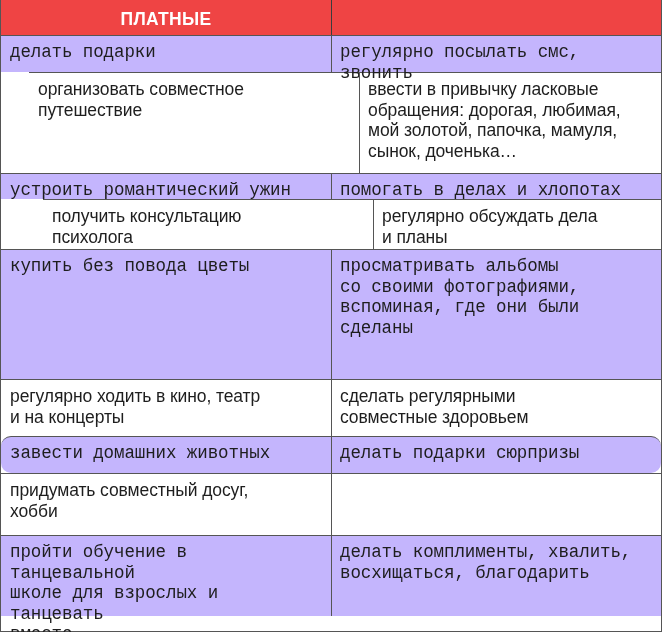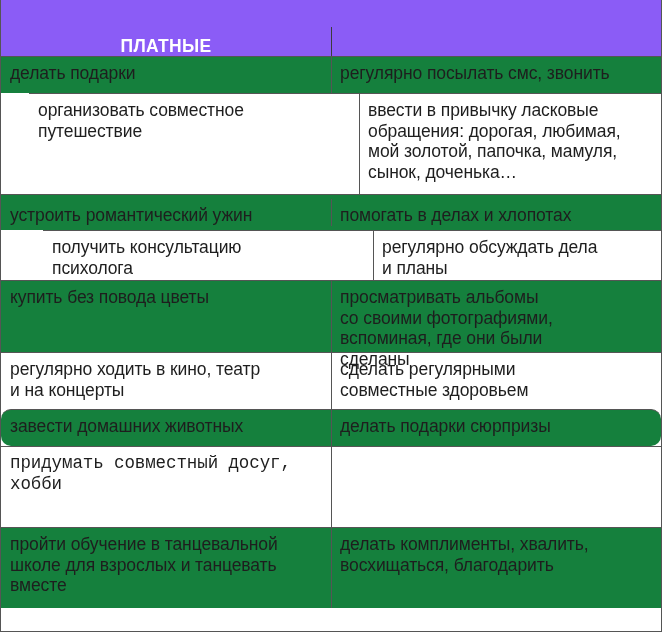--- a/index.html
+++ b/index.html
@@ -21,26 +21,25 @@
       border-left: 1px solid #555;
       border-right: 1px solid #555;
       border-bottom: 1px solid #555;
     }
     .row {
       display: flex;
       box-sizing: border-box;
       border-top: 1.5px solid #555;
     }
     .row.head {
-      background: #8b5cf6;
+      background: #ef4444;
       border-top: none;
-      height: 56px;
-      align-items: flex-end;
+      height: 35px;
     }
-    .row.shade { background: #15803d; }
+    .row.shade { background: #c4b5fd; font-family: Liberation Mono, monospace; }
     .row.plain { background: #ffffff; }
     .cell {
       box-sizing: border-box;
       padding: 6px 9px 0 9px;
       font-size: 17.5px;
       line-height: 20.5px;
       color: #1e1e1e;
       white-space: pre-line;
       letter-spacing: -0.1px;
     }
@@ -75,48 +74,48 @@
         <div class="cell right">регулярно посылать смс, звонить</div>
       </div>
       <div class="row plain" style="height: 101px; margin-left: 28px;">
         <div class="cell left">организовать совместное
 путешествие</div>
         <div class="cell right">ввести в привычку ласковые
 обращения: дорогая, любимая,
 мой золотой, папочка, мамуля,
 сынок, доченька…</div>
       </div>
-      <div class="row shade" style="height: 36px; align-items: center;">
+      <div class="row shade" style="height: 26px;">
         <div class="cell left">устроить романтический ужин</div>
         <div class="cell right">помогать в делах и хлопотах</div>
       </div>
       <div class="row plain" style="height: 50px; margin-left: 42px;">
         <div class="cell left">получить консультацию
 психолога</div>
         <div class="cell right">регулярно обсуждать дела
 и планы</div>
       </div>
-      <div class="row shade" style="height: 72px;">
+      <div class="row shade" style="height: 130px;">
         <div class="cell left">купить без повода цветы</div>
         <div class="cell right">просматривать альбомы
 со своими фотографиями,
 вспоминая, где они были
 сделаны</div>
       </div>
       <div class="row plain" style="height: 57px;">
         <div class="cell left">регулярно ходить в кино, театр
 и на концерты</div>
         <div class="cell right">сделать регулярными
 совместные здоровьем</div>
       </div>
       <div class="row shade" style="height: 37px; border-radius: 10px;">
         <div class="cell left">завести домашних животных</div>
         <div class="cell right">делать подарки сюрпризы</div>
       </div>
-      <div class="row plain" style="height: 81px; font-family: Liberation Mono, monospace;">
+      <div class="row plain" style="height: 62px;">
         <div class="cell left">придумать совместный досуг,
 хобби</div>
       </div>
       <div class="row shade" style="height: 81px;">
         <div class="cell left">пройти обучение в танцевальной
 школе для взрослых и танцевать
 вместе</div>
         <div class="cell right">делать комплименты, хвалить,
 восхищаться, благодарить</div>
       </div>

